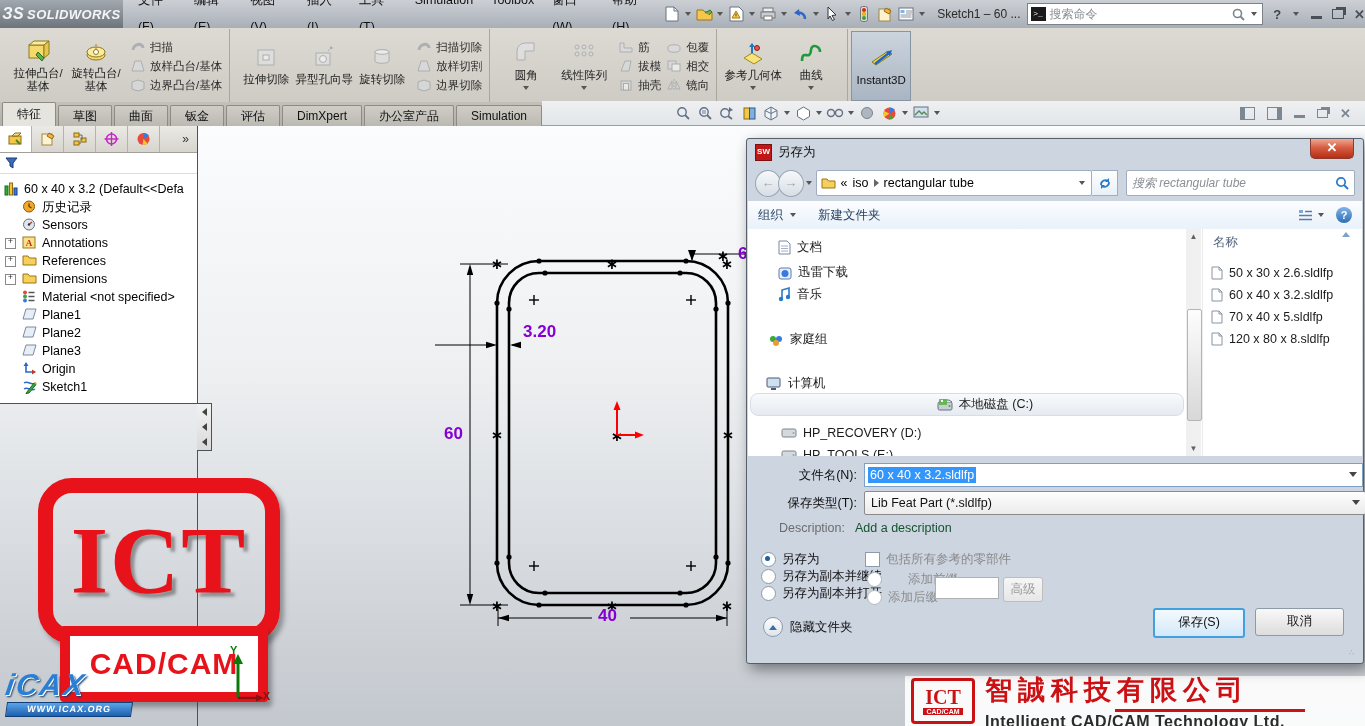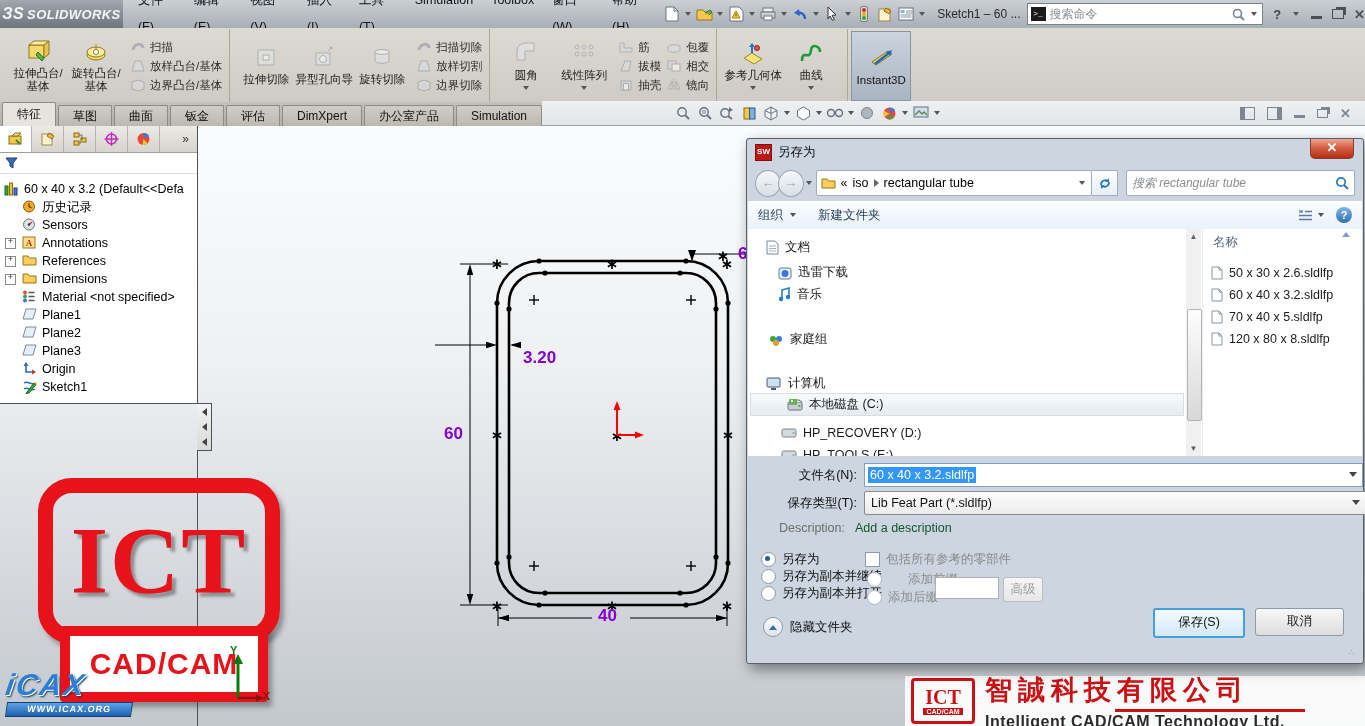--- a/index.html
+++ b/index.html
@@ -159,22 +159,22 @@
   .dtoolbar{position:absolute;top:62px;left:1px;right:1px;height:28px;
     background:linear-gradient(#fcfdfe,#e9f1fa);border-bottom:1px solid #d4dfeb;
     display:flex;align-items:center;color:#1f3c5c;}
   .dtb{padding:0 10px;display:flex;align-items:center;gap:5px;}
   .dtoolbar .right{margin-left:auto;display:flex;align-items:center;gap:10px;margin-right:10px;}
   .helpico{width:16px;height:16px;border-radius:50%;background:linear-gradient(#7fb4e8,#2f6fb4);
     color:#fff;font-weight:bold;font-size:11px;text-align:center;line-height:16px;}
   .dbody{position:absolute;top:90px;left:1px;right:1px;height:227px;background:#fff;overflow:hidden;}
   .navpane{position:absolute;left:0;top:0;width:438px;height:227px;}
   .nrow{position:absolute;display:flex;align-items:center;gap:6px;height:21px;font-size:12.5px;color:#1a1a1a;}
-  .nrow.sel{left:2px;right:2px;border:1px solid #d9dee5;border-radius:0;
-    background:linear-gradient(#f8fafc,#e6ebf1);}
+  .nrow.sel{left:2px;right:2px;border:1px solid #d9dee5;border-radius:8px;
+    background:linear-gradient(#f8fafc,#e6ebf1);justify-content:center;}
   .vscroll{position:absolute;left:438px;top:0;width:15px;height:227px;background:#f0f0f0;}
   .sbtn{position:absolute;left:0;width:15px;height:15px;background:#f0f0f0;color:#606060;font-size:8px;
     text-align:center;line-height:15px;}
   .sthumb{position:absolute;left:1px;width:13px;background:linear-gradient(#fdfdfd,#d8d8d8);
     border:1px solid #b5b5b5;border-radius:2px;}
   .filepane{position:absolute;left:454px;top:0;right:0;height:275px;border-left:1px solid #ececec;}
   .fhead{position:absolute;left:10px;top:5px;color:#53647d;}
   .sortarrow{position:absolute;right:12px;top:3px;width:0;height:0;border-left:4px solid transparent;
     border-right:4px solid transparent;border-bottom:5px solid #7fa0c8;}
   .frow{position:absolute;left:8px;display:flex;align-items:center;gap:6px;height:20px;color:#1a1a1a;white-space:nowrap;}
@@ -720,21 +720,21 @@
           <line x1="197" y1="195" x2="197" y2="167"></line>
             <line x1="197" y1="195" x2="218" y2="195"></line>
         </g>
         <g fill="#ff0000">
           <polygon points="197,161 193.5,170 200.5,170"></polygon>
             <polygon points="224,195 215,191.5 215,198.5"></polygon>
         </g>
       </svg>
       <span class="dimtxt" style="left:24px;top:184px;">60</span>
       <span class="dimtxt" style="left:178px;top:366px;">40</span>
-      <span class="dimtxt" style="left:103px;top:108px;">3.20</span>
+      <span class="dimtxt" style="left:103px;top:82px;">3.20</span>
       <span class="dimtxt" style="left:318px;top:4px;">6</span>
     </div>
 
     <div class="fpanel">
       <div class="ftabs">
         <div class="ftab active">
             <svg width="16" height="14">
               <rect x="1" y="4" width="12" height="8" fill="#f2c84a" stroke="#8a6a10"></rect>
               <path d="M4 4l3-3h6l-3 3z" fill="#fbe08a" stroke="#8a6a10"></path>
               <path d="M8 8l4 4" stroke="#3a8a2a" stroke-width="2"></path>
@@ -959,21 +959,21 @@
                 <path d="M7 2.5h7M1 6.5h13M1 10.5h13" stroke="#5a7aa8" stroke-width="1.6"></path>
               </svg>
             <span class="caret"></span>
           </span>
           <span class="helpico">?</span>
         </span>
       </div>
 
       <div class="dbody">
         <div class="navpane">
-          <div class="nrow" style="left:18px;top:8px;">
+          <div class="nrow" style="left:30px;top:8px;">
             <svg width="13" height="15">
                 <path d="M1 1h8l3 3v10H1z" fill="#fff" stroke="#7a88a0"></path>
                 <path d="M3 6h7M3 8.5h7M3 11h7" stroke="#9fb0c8"></path>
               </svg>
             <span>文档</span>
           </div>
           <div class="nrow" style="left:30px;top:33px;">
             <svg width="14" height="14">
                 <rect x="1" y="2" width="12" height="11" rx="2" fill="#e8f0f8" stroke="#5a7ab0"></rect>
                 <circle cx="7" cy="7.5" r="3.5" fill="#3a7ae0"></circle>

